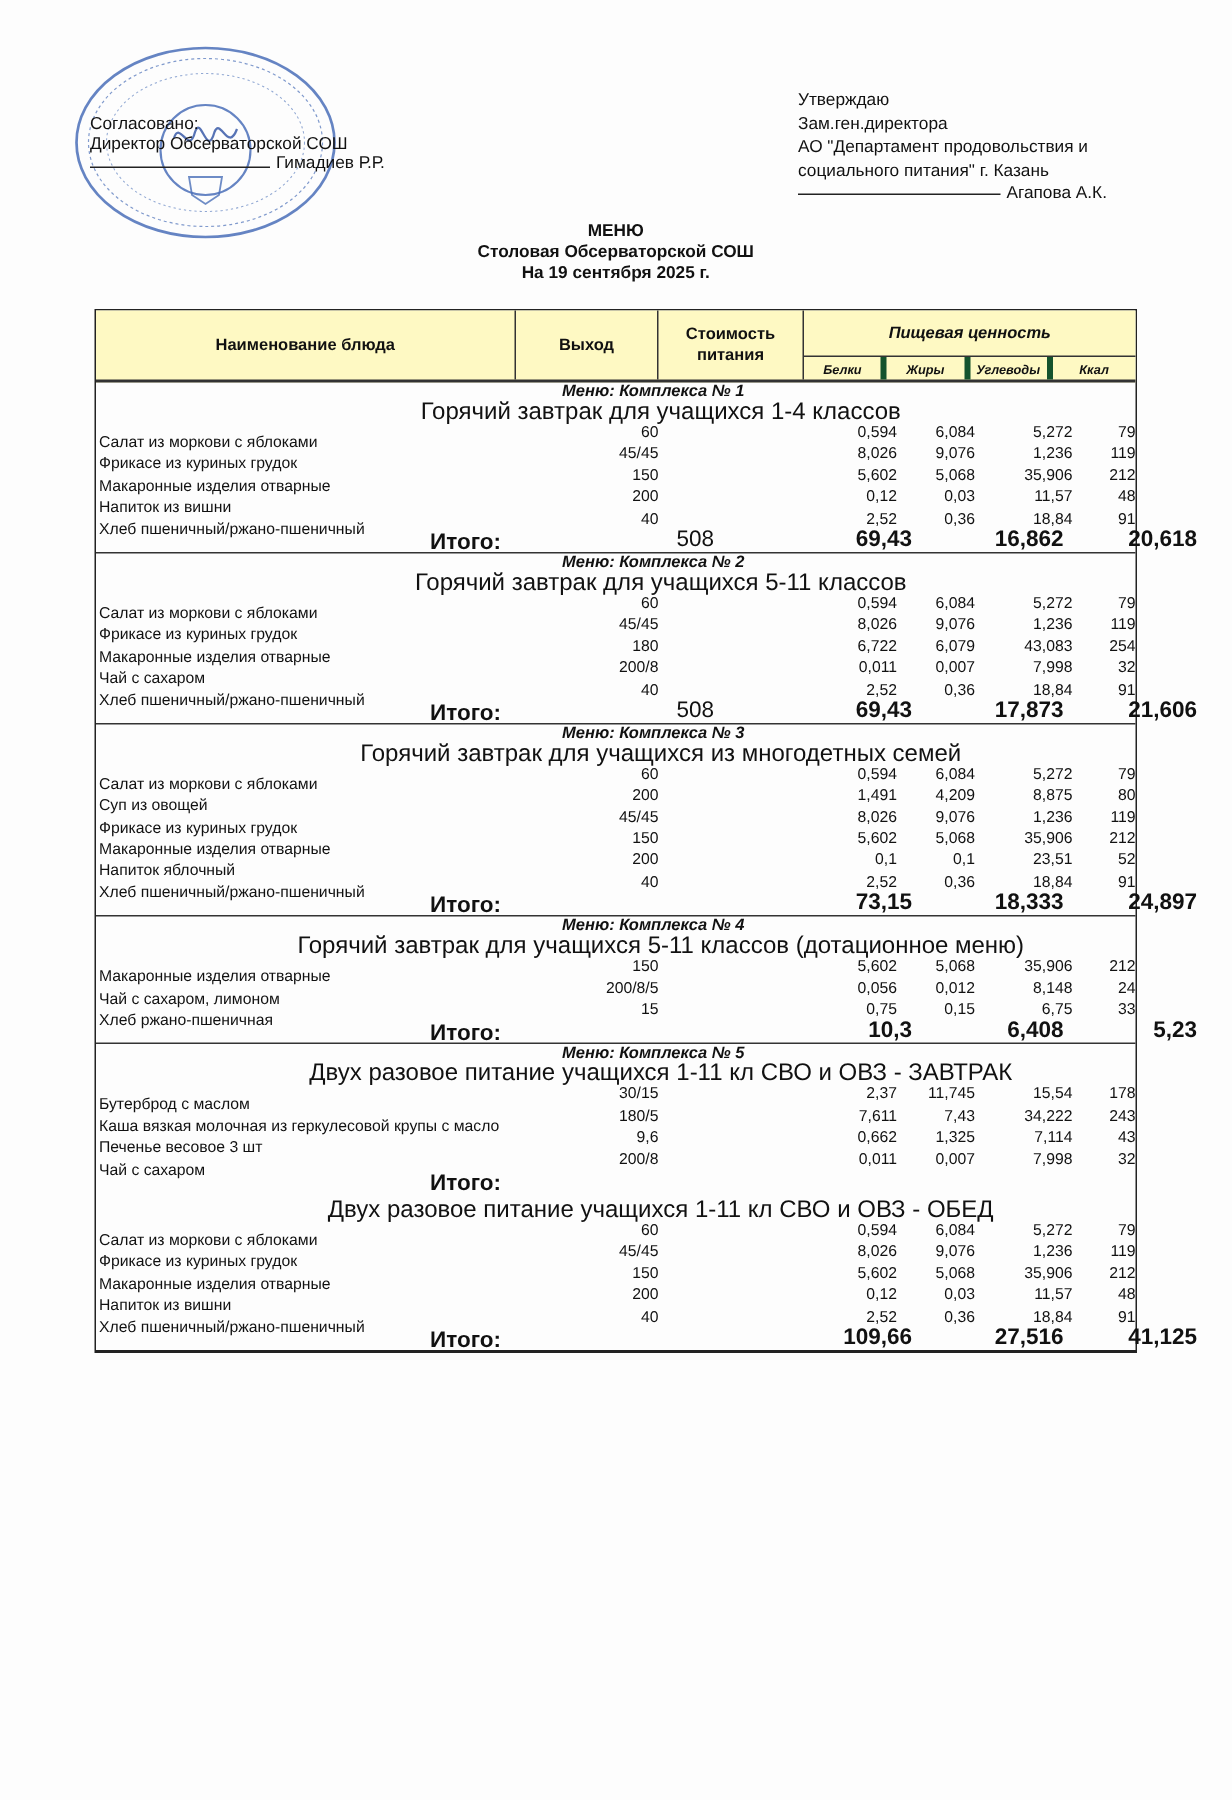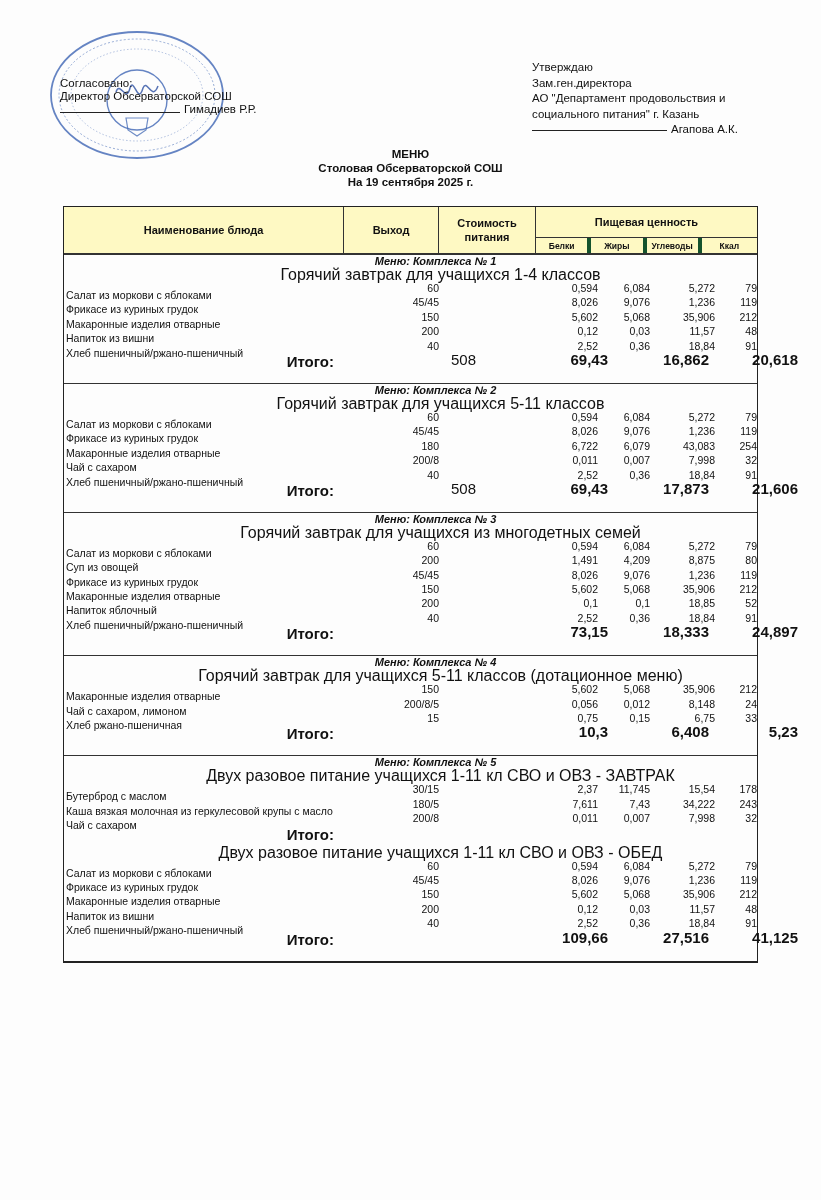--- a/index.html
+++ b/index.html
@@ -7,26 +7,26 @@
   .stamp { position:absolute; left:48px; top:30px; width:178px; height:130px; }
   .stamp svg { width:100%; height:100%; }
   .approved-left { position:absolute; left:60px; top:77px; font-size:11.5px; line-height:13px; }
   .approved-left .sig-line { display:inline-block; width:120px; border-bottom:1px solid #222; margin-right:4px; }
   .approved-right { position:absolute; left:532px; top:60px; font-size:11.5px; line-height:15.5px; }
   .approved-right .sig-line { display:inline-block; width:135px; border-bottom:1px solid #222; margin-right:4px; vertical-align:2px; }
   .title-block { position:absolute; left:0; width:821px; top:147px; text-align:center; font-weight:bold; font-size:11.5px; line-height:14px; }
   .sheet { position:absolute; left:63px; top:206px; width:695px; border:1.5px solid #222; border-bottom:2px solid #222; box-sizing:border-box; }
   .hdr { display:grid; grid-template-columns:280px 95px 97px 1fr; height:46px; border-bottom:2px solid #333; background:#fef9c3; }
   .hdr > div { border-right:1px solid #333; display:flex; align-items:center; justify-content:center; font-weight:bold; font-size:11px; text-align:center; line-height:14px; }
-  .hdr > div:last-child { border-right:none; flex-direction:column; align-items:stretch; }
+  .hdr > div:last-child { border-right:none; flex-direction:column; align-items:stretch;font-style:italic; }
   .hdr .nutr-top { flex:1; display:flex; align-items:center; justify-content:center; border-bottom:1px solid #333; font-size:11px; }
   .hdr .nutr-sub { height:15px; display:grid; grid-template-columns:1fr 1fr 1fr 1fr; }
   .hdr .nutr-sub span { border-right:4px solid #14532d; font-size:8.5px; display:flex; align-items:center; justify-content:center; }
   .hdr .nutr-sub span:last-child { border-right:none; }
-  .section { border-bottom:1.5px solid #333; padding-bottom:16px; }
+  .section { border-bottom:1.5px solid #333; padding-bottom:1px; }
   .section:last-child { border-bottom:none; }
   .sec-title { text-align:center; font-weight:bold; font-style:italic; font-size:11px; height:13px; line-height:13px; padding-left:50px; }
   .sub-title { text-align:center; font-size:16px; height:13px; line-height:13px; padding-left:60px; }
   .rows { position:relative; }
   .row { display:grid; grid-template-columns:282px 93px 97px 64px 52px 65px 42px; font-size:10.5px; height:14.4px; line-height:14.4px; }
   .row .c-name { padding-left:2px; position:relative; top:7px; white-space:nowrap; overflow:hidden; }
   .row .c-out, .row .c-cost, .row .c-n { text-align:right; padding-right:2px; }
   .row .c-out { padding-right:0px; }
   .total { display:grid; grid-template-columns:282px 93px 97px 64px 52px 65px 42px; font-size:15px; height:14px; line-height:14px; font-weight:bold;gap:37px; }
   .total .c-label { text-align:right; padding-right:12px; position:relative; top:2px; }
@@ -250,21 +250,21 @@
             <div class="c-n">5,068</div>
             <div class="c-n">35,906</div>
             <div class="c-n">212</div>
           </div>
           <div class="row">
             <div class="c-name">Напиток яблочный</div>
             <div class="c-out">200</div>
             <div class="c-cost"></div>
             <div class="c-n">0,1</div>
             <div class="c-n">0,1</div>
-            <div class="c-n">18,85</div>
+            <div class="c-n">23,51</div>
             <div class="c-n">52</div>
           </div>
           <div class="row">
             <div class="c-name">Хлеб пшеничный/ржано-пшеничный</div>
             <div class="c-out">40</div>
             <div class="c-cost"></div>
             <div class="c-n">2,52</div>
             <div class="c-n">0,36</div>
             <div class="c-n">18,84</div>
             <div class="c-n">91</div>
@@ -338,20 +338,29 @@
           <div class="row">
             <div class="c-name">Каша вязкая молочная из геркулесовой крупы с масло</div>
             <div class="c-out">180/5</div>
             <div class="c-cost"></div>
             <div class="c-n">7,611</div>
             <div class="c-n">7,43</div>
             <div class="c-n">34,222</div>
             <div class="c-n">243</div>
           </div>
           <div class="row">
+            <div class="c-name">Печенье весовое 3 шт</div>
+            <div class="c-out">9,6</div>
+            <div class="c-cost"></div>
+            <div class="c-n">0,662</div>
+            <div class="c-n">1,325</div>
+            <div class="c-n">7,114</div>
+            <div class="c-n">43</div>
+          </div>
+          <div class="row">
             <div class="c-name">Чай с сахаром</div>
             <div class="c-out">200/8</div>
             <div class="c-cost"></div>
             <div class="c-n">0,011</div>
             <div class="c-n">0,007</div>
             <div class="c-n">7,998</div>
             <div class="c-n">32</div>
           </div>
         </div>
         <div class="total">

